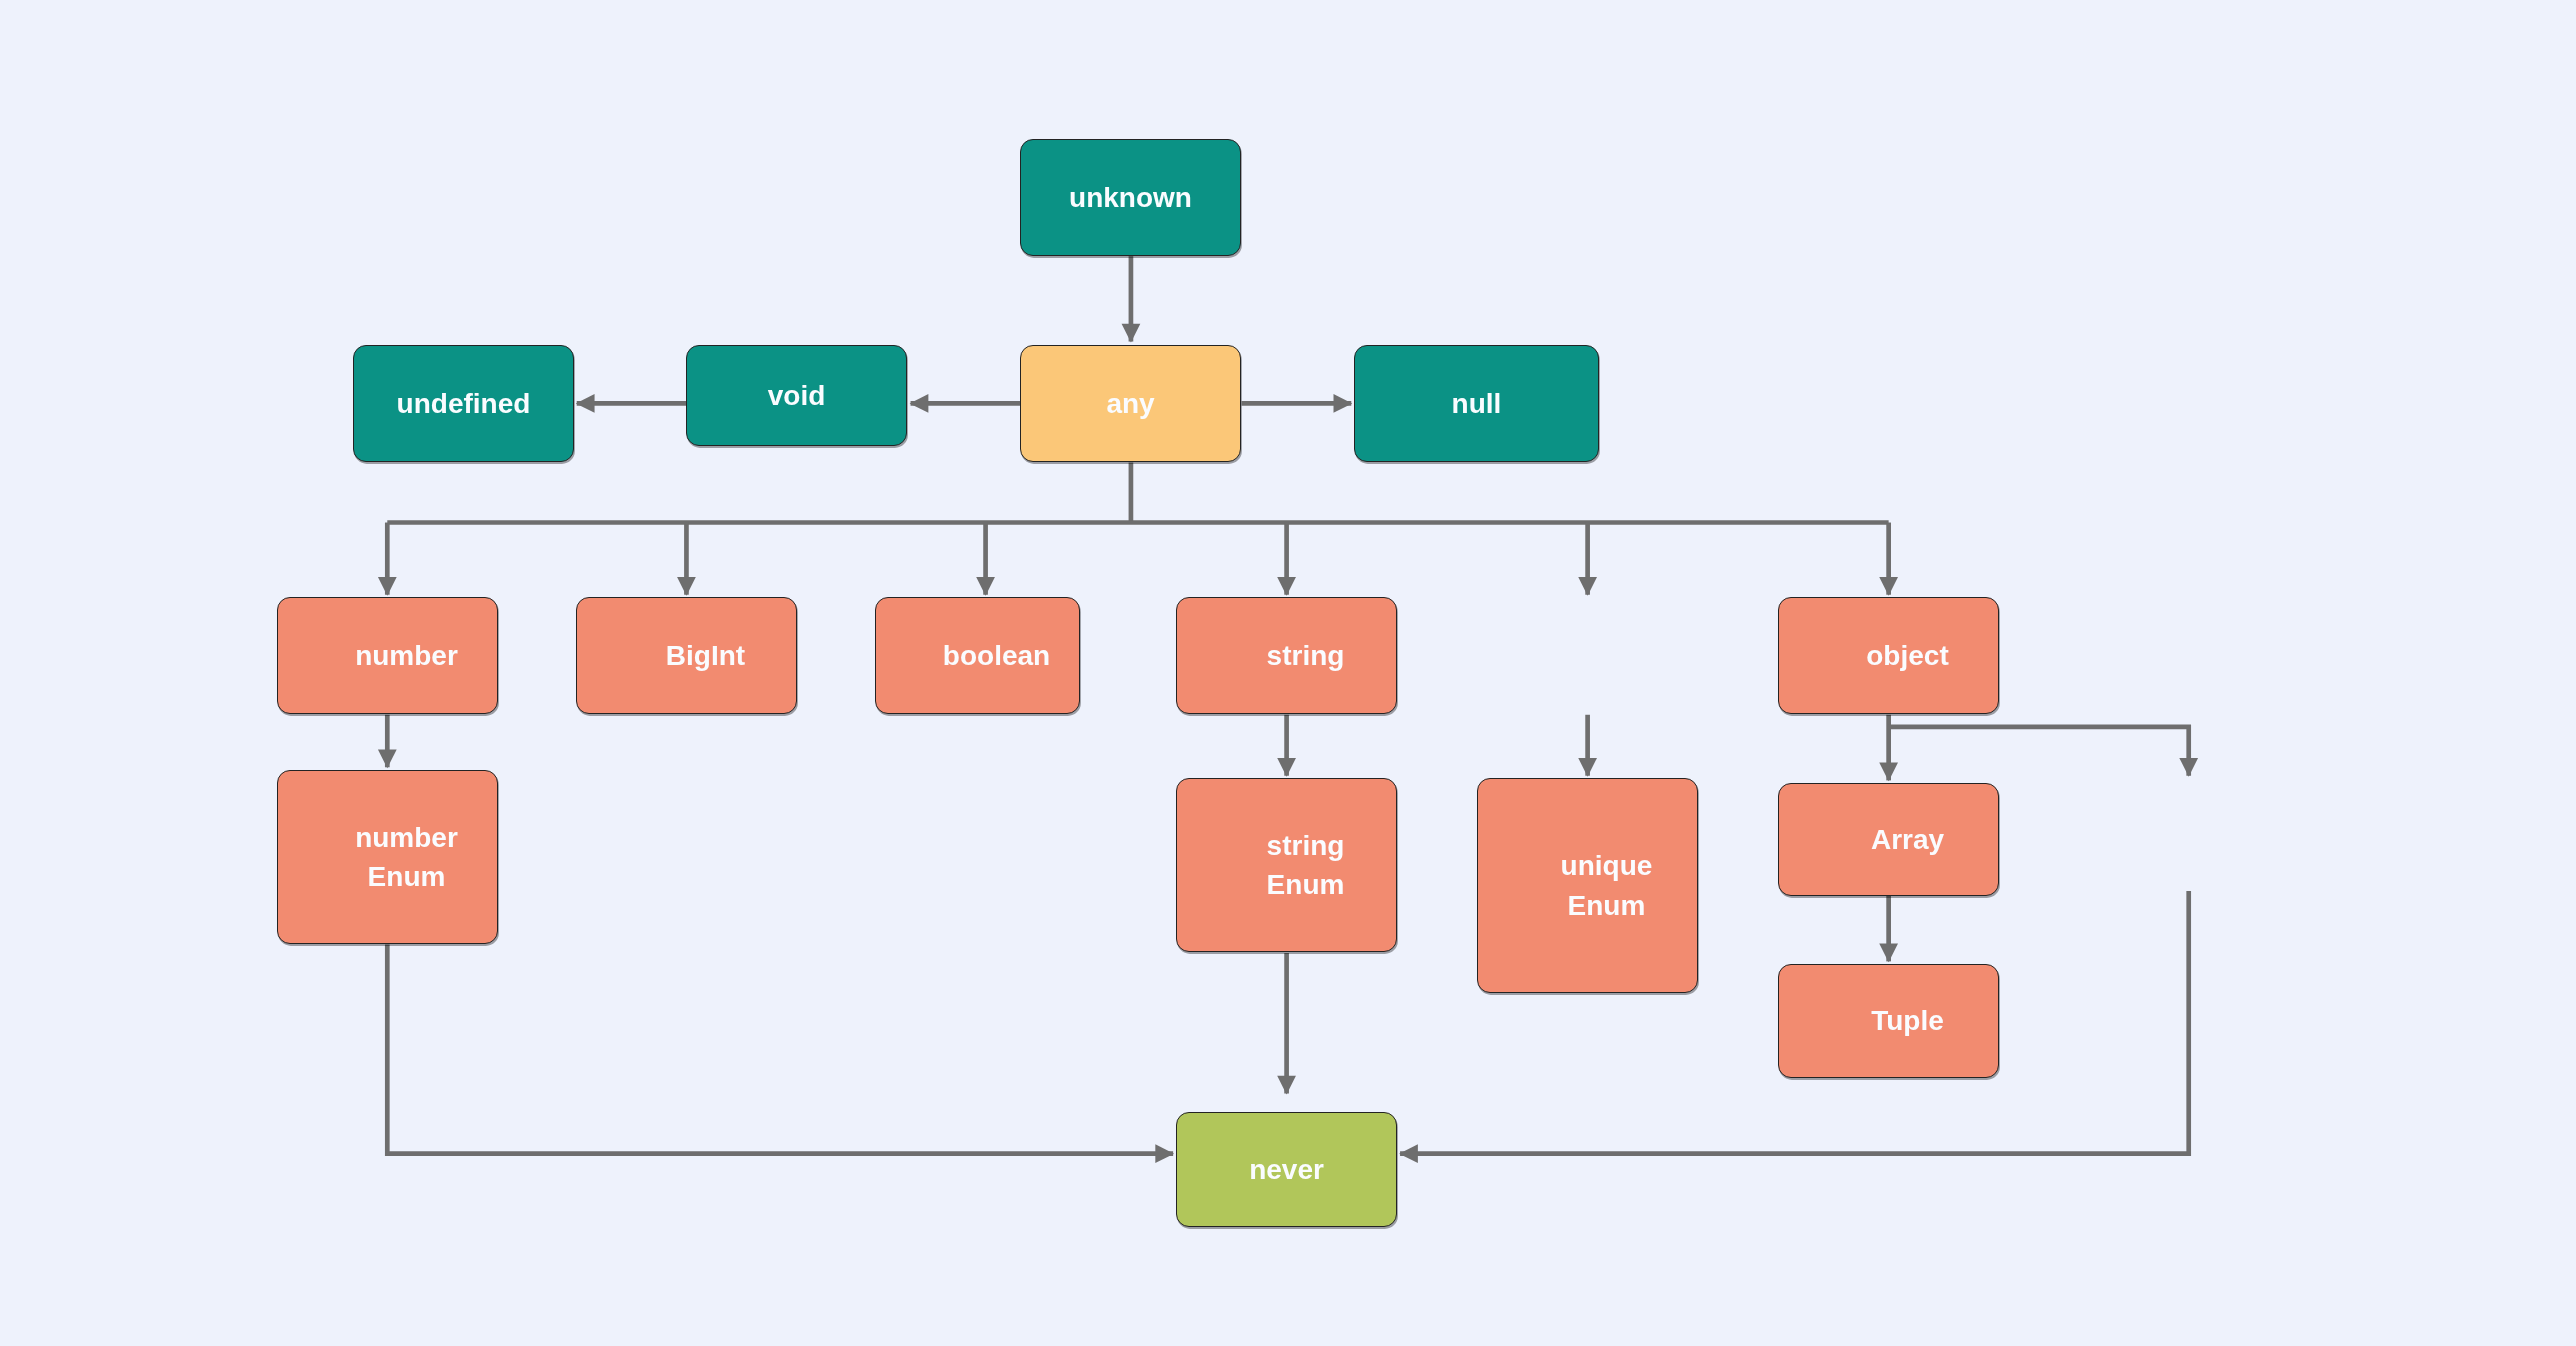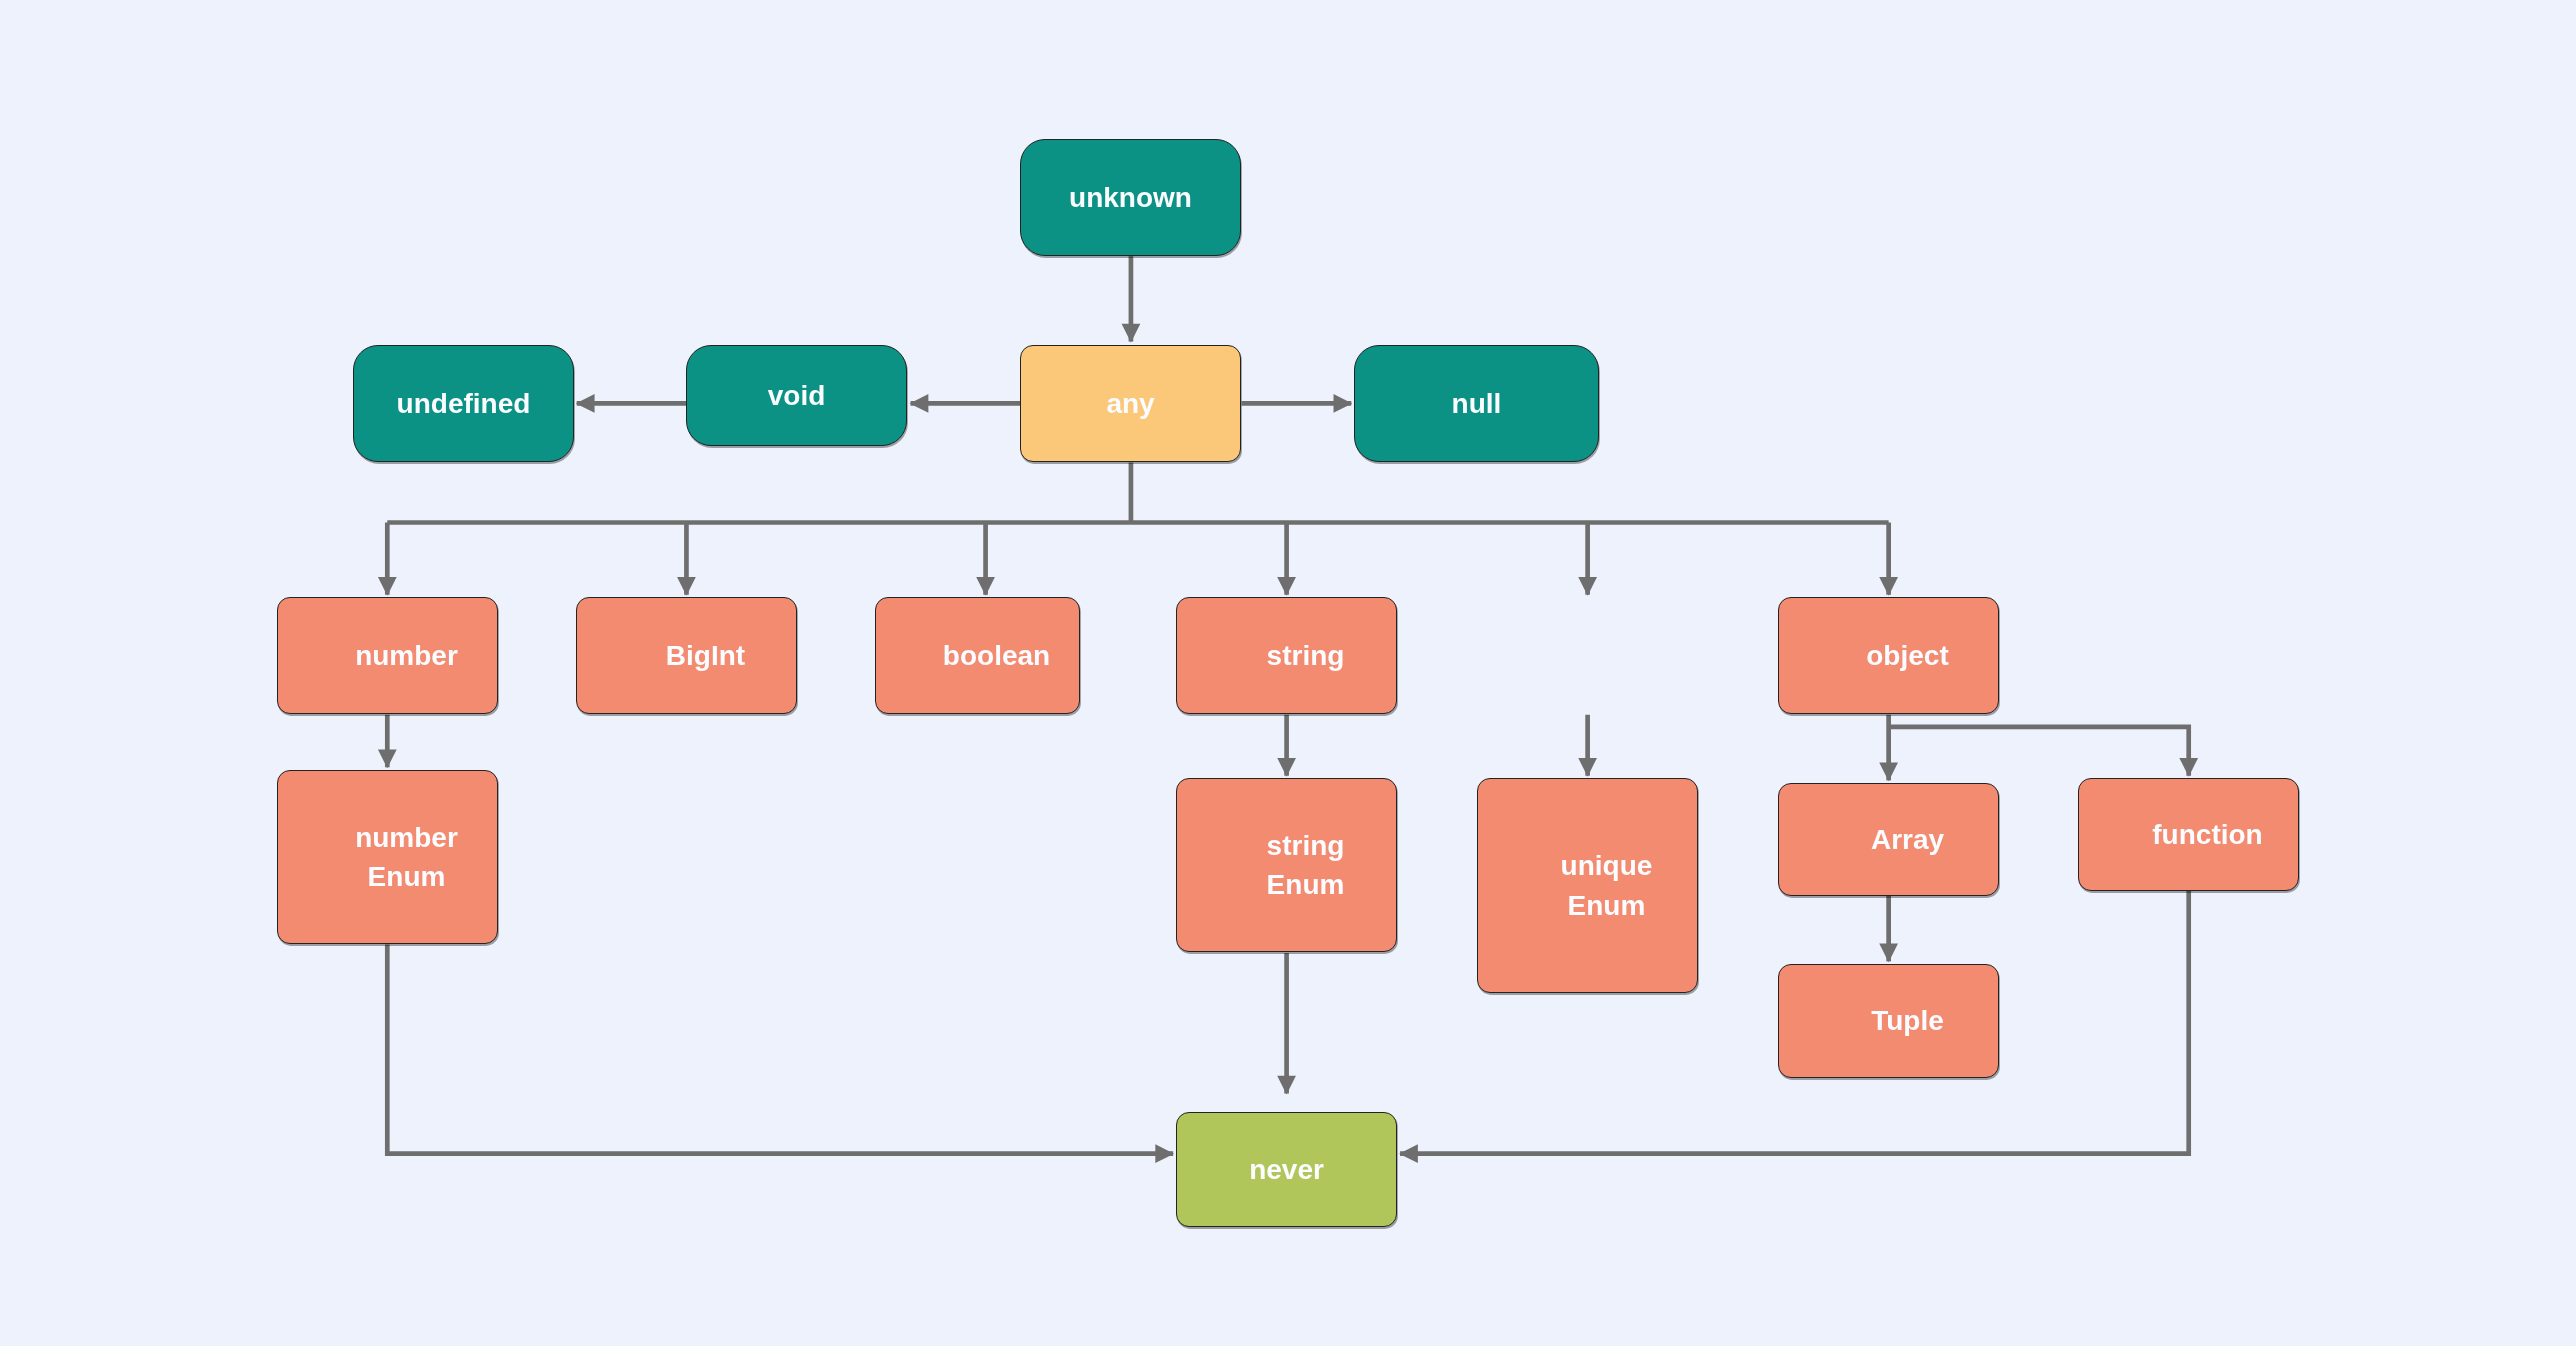--- a/index.html
+++ b/index.html
@@ -47,21 +47,21 @@
     font-size: 28px;
     font-weight: 700;
     box-shadow: 0.9px 1.9px 0 rgba(0,0,0,0.35);
     cursor: default;
   }
   .node .label {
     white-space: pre-line;
     text-align: center;
     line-height: 1.4;
   }
-  .node.teal   { background: var(--teal,   #0B9285); border-radius: 25px; }
+  .node.teal   { background: var(--teal,   #0B9285); }
   .node.orange { background: var(--orange, #FBC778); align-items: center; }
   .node.salmon { background: var(--salmon, #F28B70); padding-left: 38px; }
   .node.green  { background: var(--green,  #B1C65A); margin-top: 16px; }
 </style>
 </head>
 <body>
 
 <div class="canvas">
 
   <svg class="edges" viewBox="0 0 2747 1436">
@@ -141,23 +141,20 @@
     <span class="label">string
 Enum</span>
   </div>
   <div class="node salmon" style="left:1477px;top:778px;width:221px;height:215px">
     <span class="label">unique
 Enum</span>
   </div>
   <div class="node salmon" style="left:1778px;top:783px;width:221px;height:113px">
     <span class="label">Array</span>
   </div>
-  <div class="node salmon" style="left:2078px;top:778px;width:221px;height:113px">
-    <span class="label">function</span>
-  </div>
 
   <div class="node salmon" style="left:1778px;top:964px;width:221px;height:114px">
     <span class="label">Tuple</span>
   </div>
 
   <div class="node green" style="left:1176px;top:1096px;width:221px;height:115px">
     <span class="label">never</span>
   </div>
 
 </div>

